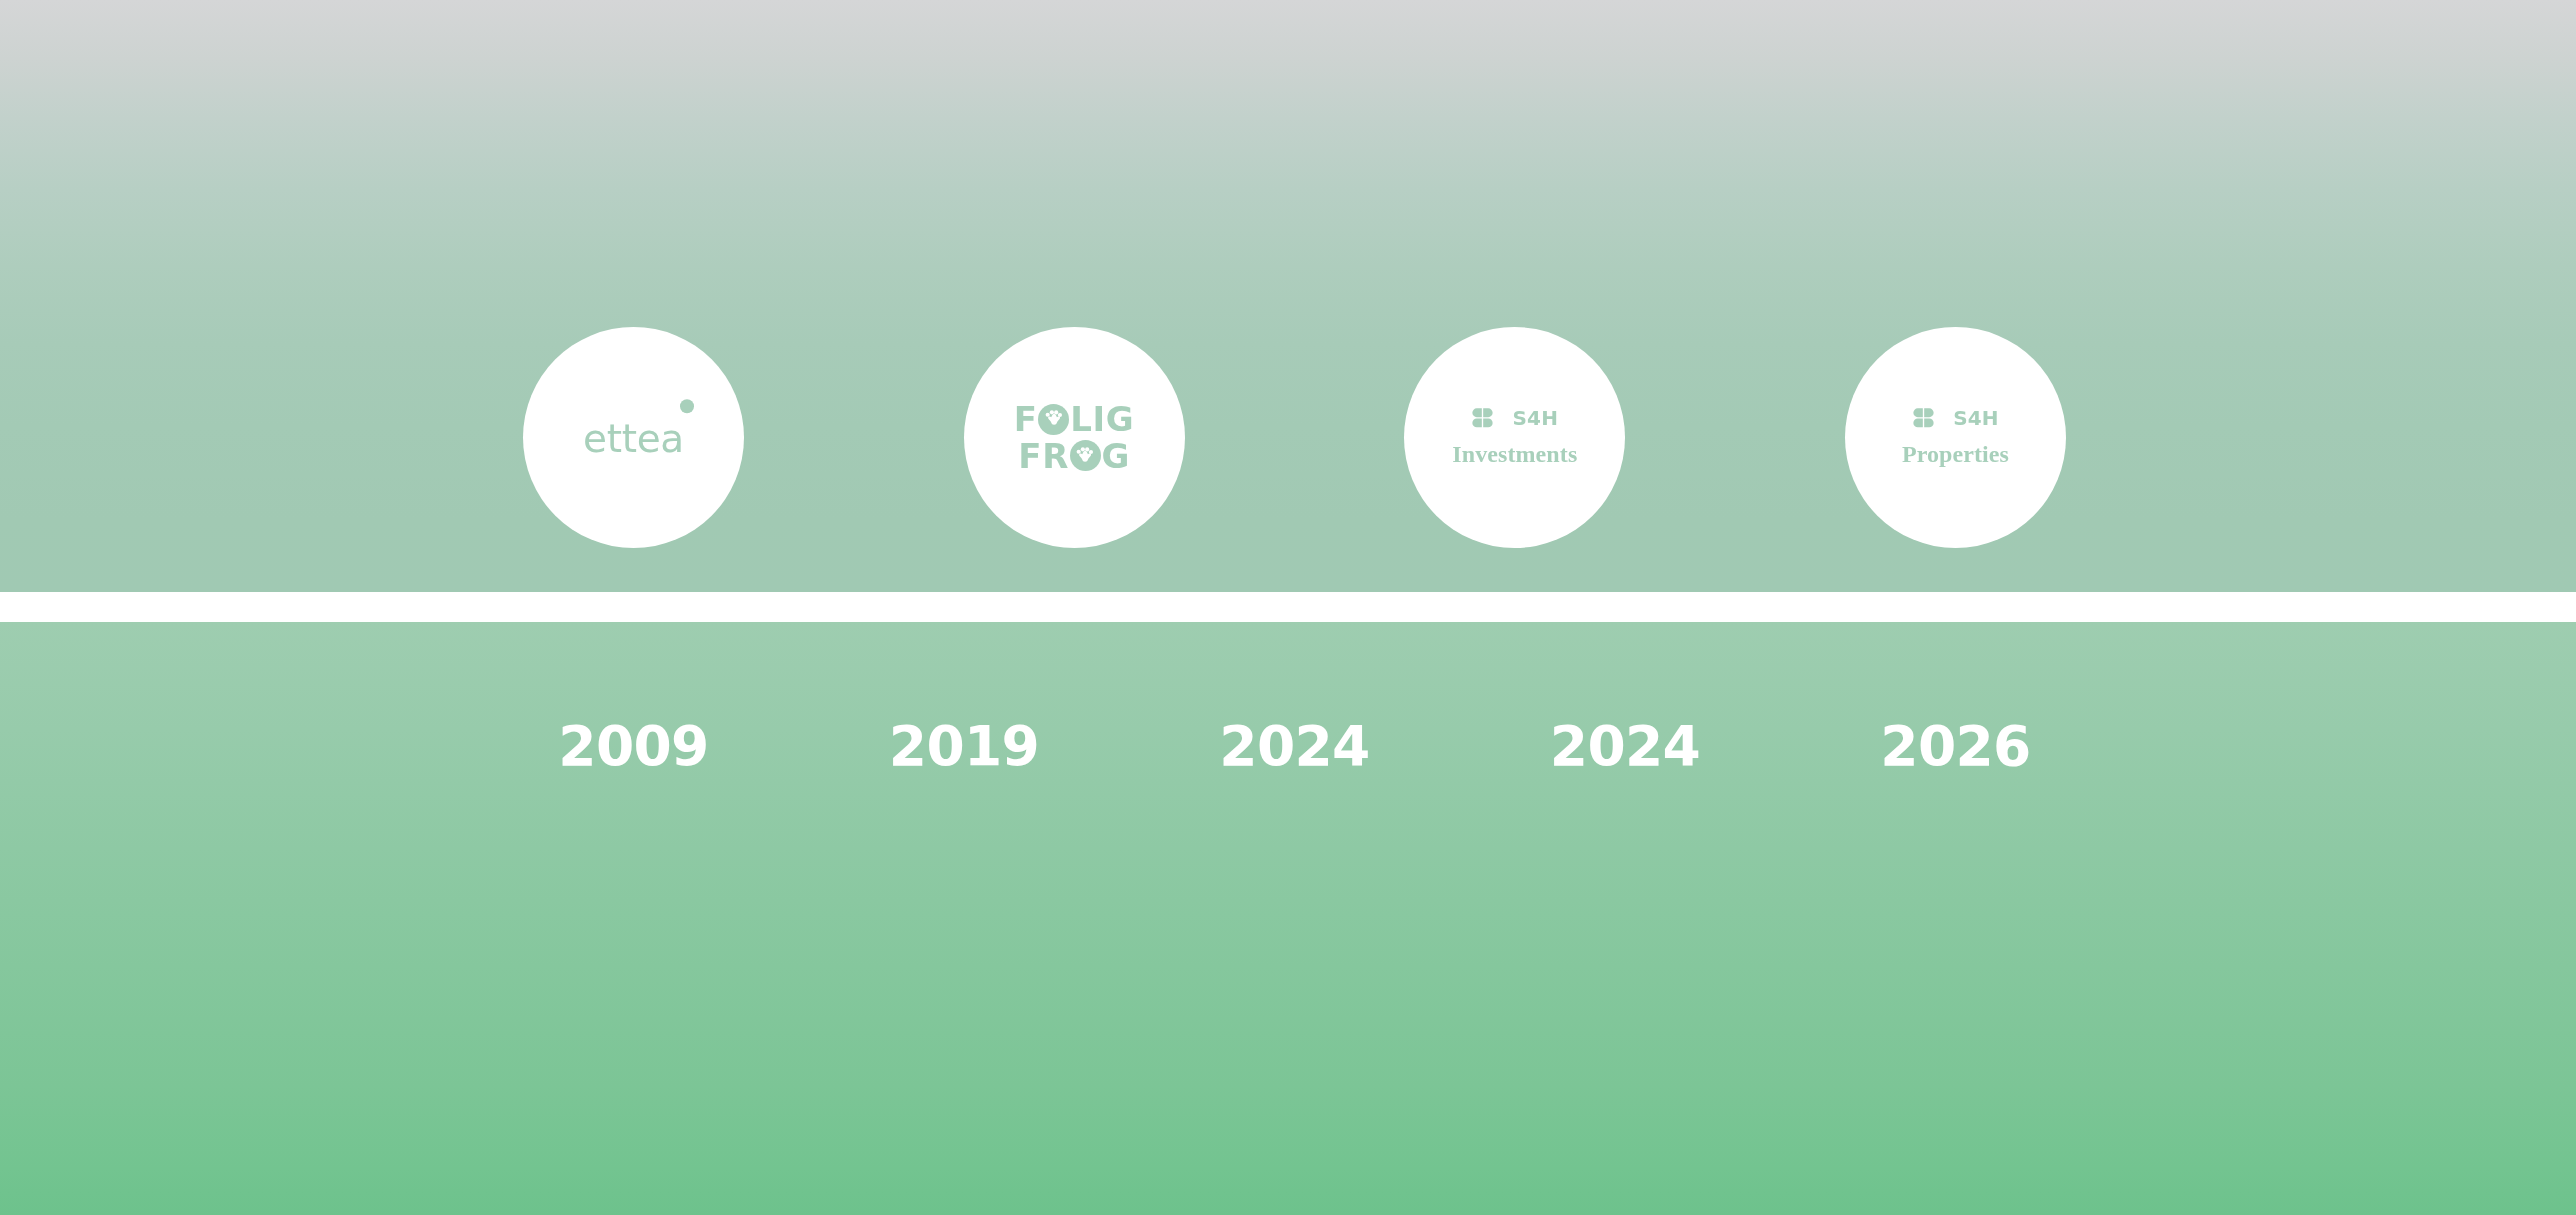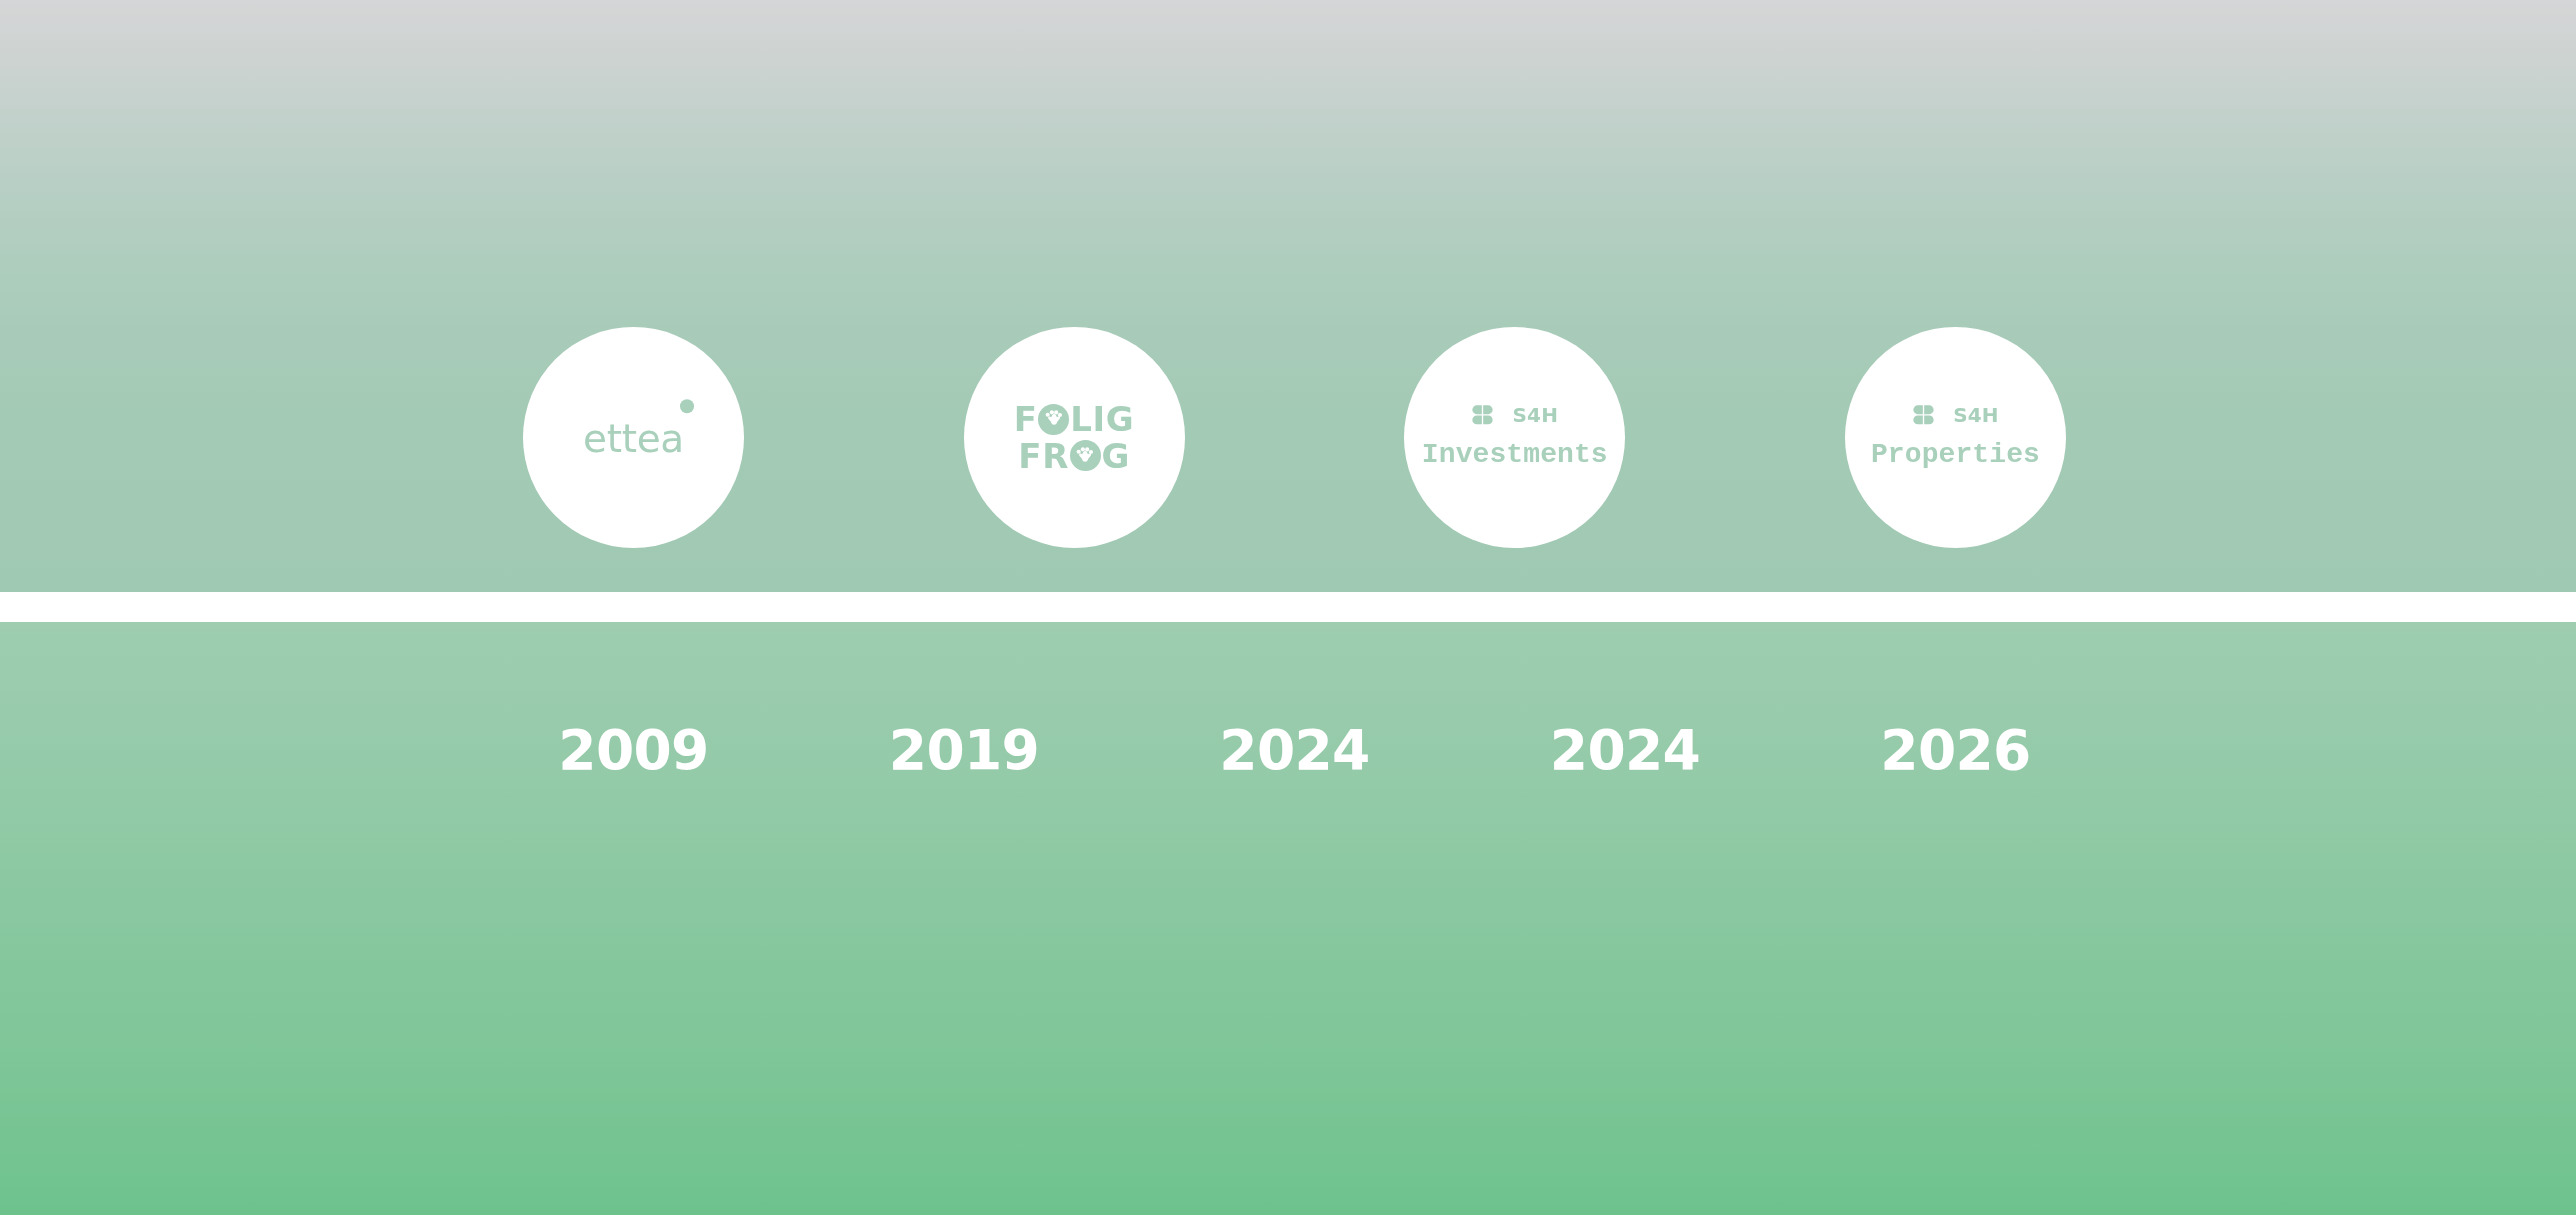--- a/index.html
+++ b/index.html
@@ -129,36 +129,36 @@
   .s4h-top {
     display:flex; align-items:center; gap:18px;
   }
   .s4h-name {
     font-family:"DejaVu Sans", sans-serif;
     font-weight:700;
     font-size:20px;
     letter-spacing:0.2px;
   }
   .s4h-sub {
-    font-family:Liberation Mono, monospace;
-    font-weight:700;
-    font-size:28px;
+    font-family:Liberation Serif, serif;
+    font-weight:700;
+    font-size:24px;
     letter-spacing:0.1px;
     margin-top:10px;
   }
   .clover { display:block; }
 
   
   .year-row {
     position:absolute;
     left:523px; top:714px;
     width:1543px; height:64px;
     display:flex;
     justify-content:space-between;
-    align-items:flex-end;
+    align-items:center;
   }
   .year {
     width:221px;
     text-align:center;
     font-family:"DejaVu Sans", sans-serif;
     font-weight:700;
     font-size:55px;
     letter-spacing:-0.7px;
     color:#ffffff;
     line-height:1;

